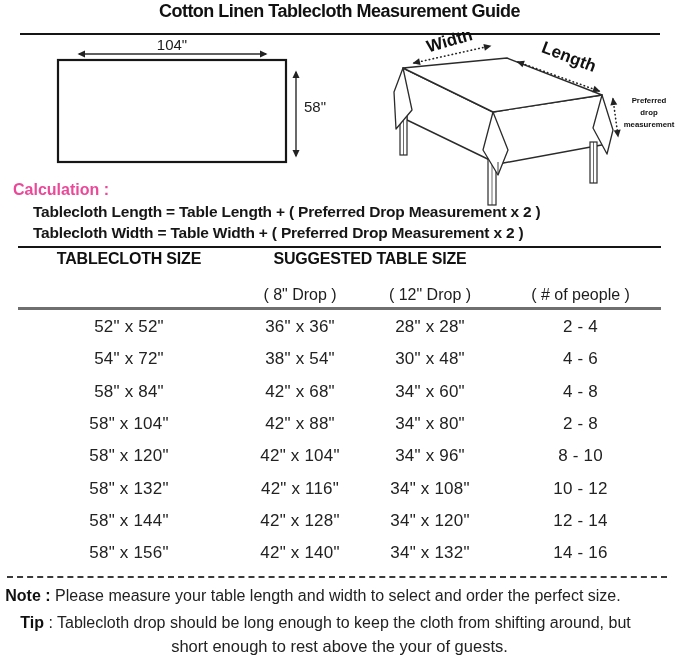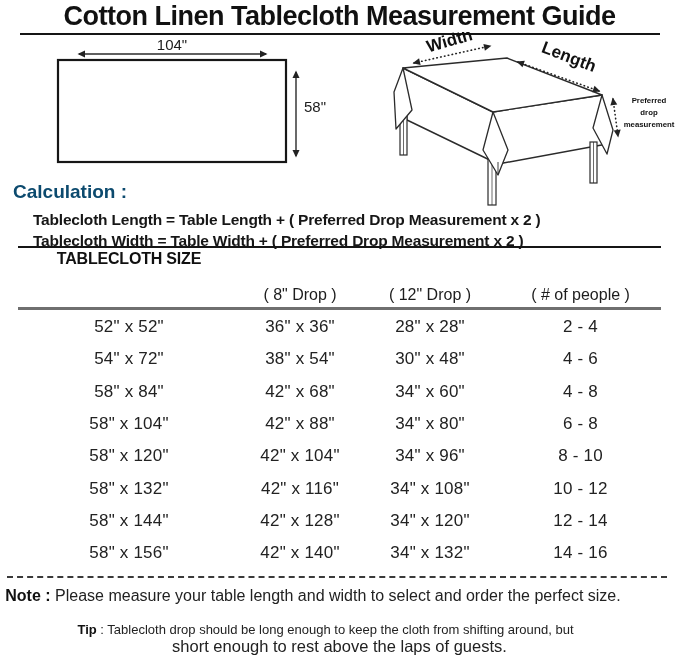--- a/index.html
+++ b/index.html
@@ -4,29 +4,29 @@
 <style>
   html,body{margin:0;padding:0;}
   body{
     width:679px;height:657px;position:relative;overflow:hidden;
     background:#ffffff;color:#1b1b1b;
     font-family:"Liberation Sans", sans-serif;
   }
   .abs{position:absolute;}
   .title{
     top:1px;left:0;width:679px;text-align:center;
-    font-size:27px;font-weight:bold;letter-spacing:-0.5px;color:#111;
+    font-size:18px;font-weight:bold;letter-spacing:-0.5px;color:#111;
   }
   .rule{height:1.6px;background:#151515;}
   .rule-title{top:33px;left:20px;width:640px;}
   .rule-prehead{top:246px;left:18px;width:643px;}
   .rule-thick{top:307px;left:18px;width:643px;height:3px;background:#6f6f6f;}
   .rule-dashed{top:576px;left:7px;width:660px;height:0;border-top:2px dashed #3a3a3a;background:none;}
-  .calc-head{top:181px;left:13px;font-size:19px;font-weight:bold;color:#0c4a6e;}
-  .formula{left:33px;font-size:15.5px;font-weight:bold;color:#161616;letter-spacing:-0.2px;margin-top:8px;}
+  .calc-head{top:181px;left:13px;font-size:16px;font-weight:bold;color:#ec4899;}
+  .formula{left:33px;font-size:15.5px;font-weight:bold;color:#161616;letter-spacing:-0.2px;}
   .f1{top:203px;} .f2{top:224px;}
   .hgrid{
     top:250px;left:18px;width:643px;display:grid;
     grid-template-columns:222px 120px 140px 161px;
     grid-template-rows:20px 16px 20px;
   }
   .hgrid div{text-align:center;white-space:nowrap;}
   .hc{font-size:16px;font-weight:bold;color:#101010;letter-spacing:-0.2px;}
   .h-c1{grid-area:1/1/2/2;}
   .h-c23{grid-area:1/2/2/4;}
@@ -37,21 +37,21 @@
   .u3{grid-area:3/3/4/4;} .u4{grid-area:3/4/4/5;}
   .dgrid{
     top:311px;left:18px;width:643px;display:grid;
     grid-template-columns:222px 120px 140px 161px;
     grid-auto-rows:32.3px;align-items:center;
     font-size:17px;color:#222;letter-spacing:0.2px;
   }
   .trow{display:contents;}
   .td{text-align:center;white-space:nowrap;}
   .note{top:587px;left:0;width:626px;text-align:center;font-size:16px;color:#222;}
-  .tip1{top:614px;left:0;width:651px;text-align:center;font-size:13px;color:#222;margin-top:8px;}
+  .tip1{top:614px;left:0;width:651px;text-align:center;font-size:16px;color:#222;}
   .tip2{top:637px;left:0;width:679px;text-align:center;font-size:16.5px;color:#222;}
   .b{font-weight:bold;color:#111;}
   svg text{font-family:"Liberation Sans", sans-serif;}
 </style>
 </head>
 <body>
 
 <div class="abs title">Cotton Linen Tablecloth Measurement Guide</div>
 <div class="abs rule rule-title"></div>
 
@@ -112,20 +112,21 @@
 </svg>
 
 <div class="abs calc-head">Calculation :</div>
 <div class="abs formula f1">Tablecloth Length = Table Length + ( Preferred Drop Measurement x 2 )</div>
 <div class="abs formula f2">Tablecloth Width = Table Width + ( Preferred Drop Measurement x 2 )</div>
 
 <div class="abs rule rule-prehead"></div>
 
 <div class="abs hgrid">
   <div class="hc h-c1">TABLECLOTH SIZE</div>
+  <div class="hc h-c23">SUGGESTED TABLE SIZE</div>
   <div class="hu u2">( 8" Drop )</div>
   <div class="hu u3">( 12" Drop )</div>
   <div class="hu u4">( # of people )</div>
 </div>
 
 <div class="abs rule rule-thick"></div>
 
 <div class="abs dgrid">
   <div class="trow">
     <div class="td">52" x 52"</div>
@@ -142,21 +143,21 @@
   <div class="trow">
     <div class="td">58" x 84"</div>
     <div class="td">42" x 68"</div>
     <div class="td">34" x 60"</div>
     <div class="td">4 - 8</div>
   </div>
   <div class="trow">
     <div class="td">58" x 104"</div>
     <div class="td">42" x 88"</div>
     <div class="td">34" x 80"</div>
-    <div class="td">6 - 8</div>
+    <div class="td">2 - 8</div>
   </div>
   <div class="trow">
     <div class="td">58" x 120"</div>
     <div class="td">42" x 104"</div>
     <div class="td">34" x 96"</div>
     <div class="td">8 - 10</div>
   </div>
   <div class="trow">
     <div class="td">58" x 132"</div>
     <div class="td">42" x 116"</div>
@@ -179,13 +180,13 @@
 
 <div class="abs rule rule-dashed"></div>
 
 <div class="abs note">
   <span class="b">Note :</span>
   <span>Please measure your table length and width to select and order the perfect size.</span>
 </div>
 <div class="abs tip1">
   <span class="b">Tip</span><span> : Tablecloth drop should be long enough to keep the cloth from shifting around, but</span>
 </div>
-<div class="abs tip2">short enough to rest above the laps of guests.</div>
+<div class="abs tip2">short enough to rest above the your of guests.</div>
 
 </body></html>

